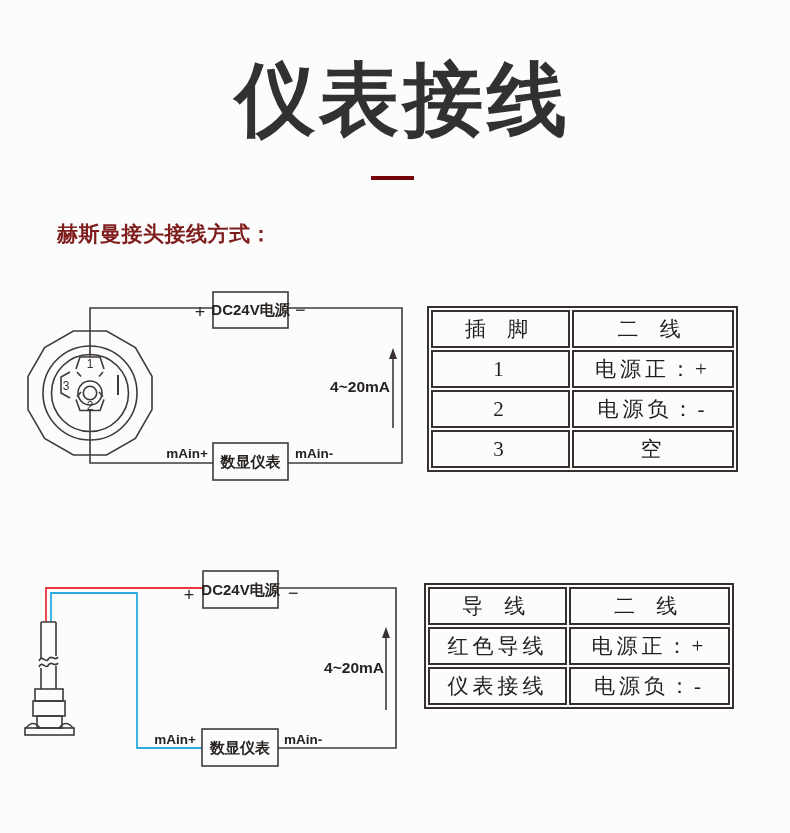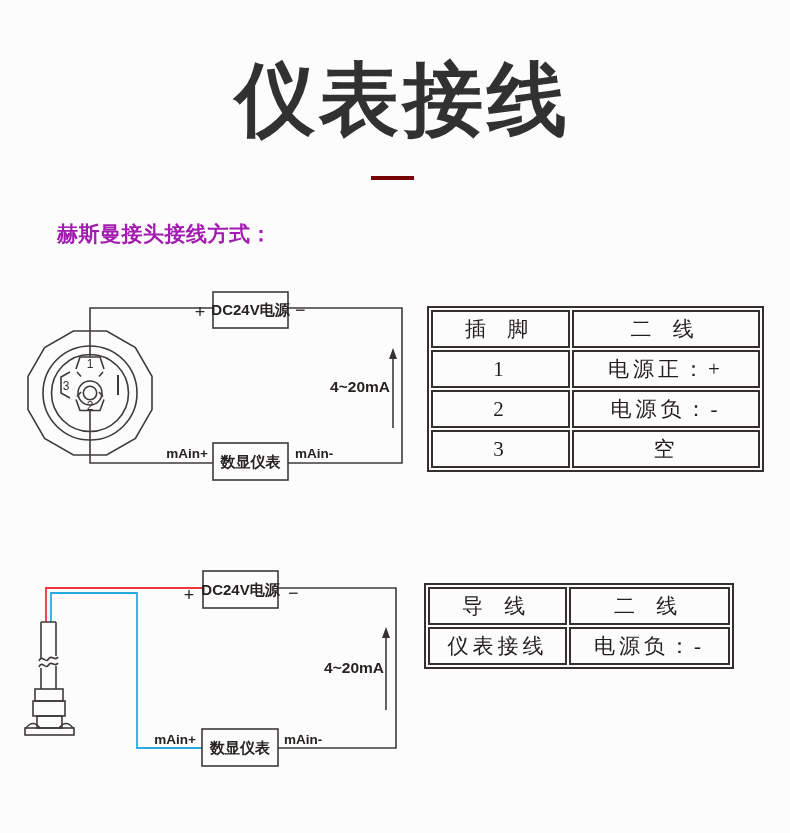--- a/index.html
+++ b/index.html
@@ -1,21 +1,21 @@
 <!DOCTYPE html>
 <html><head>
 <meta charset="utf-8">
 <style>
   html,body{margin:0;padding:0;background:#fdfcfc;}
   .page{position:relative;width:790px;height:833px;background:#fdfcfc;overflow:hidden;
         font-family:"Liberation Sans","DejaVu Sans",sans-serif;}
   .title{position:absolute;top:46px;left:0;width:790px;margin:8px;text-align:center;
          font-size:80px;line-height:1.15;font-weight:900;letter-spacing:4px;color:#313131;}
   .divider{position:absolute;left:371px;top:176px;width:43px;height:4px;background:#750408;}
-  .heading{position:absolute;margin:0;font-size:21px;font-weight:bold;color:#a21caf;letter-spacing:.5px;}
+  .heading{position:absolute;margin:0;font-size:21px;font-weight:bold;color:#7f1d1d;letter-spacing:.5px;}
   #h1{left:57px;top:220px;}
   #h2{left:45px;top:521px;}
   .diagram{position:absolute;left:0;width:420px;}
   #svg1{top:280px;height:210px;}
   #svg2{top:560px;height:230px;}
   .ln{stroke:#3e3a39;stroke-width:1.6;fill:none;}
   .lnw{stroke:#3e3a39;stroke-width:2;fill:none;}
   .box{fill:#fdfcfc;stroke:#3e3a39;stroke-width:1.6;}
   .ah{fill:#37322f;stroke:none;}
   text{font-family:"Liberation Sans","DejaVu Sans",sans-serif;fill:#262321;}
@@ -23,21 +23,21 @@
   .t-sign{font-size:18px;}
   .t-ma{font-size:13.5px;font-weight:bold;}
   .t-cur{font-size:15.5px;font-weight:bold;}
   .t-pin{font-size:12px;fill:#37322f;}
   .tbl{position:absolute;border-collapse:separate;border-spacing:2px;border:2px solid #35302e;
        table-layout:fixed;background:#fdfcfc;color:#211e1c;
        font-family:"Liberation Serif","DejaVu Serif",serif;}
   .tbl td{border:2px solid #35302e;text-align:center;vertical-align:middle;height:34px;
           font-size:21px;letter-spacing:4px;padding:0 2px;overflow:hidden;white-space:nowrap;}
   .tbl td.hd{letter-spacing:8px;}
-  #t1{left:427px;top:306px;width:337px;}
+  #t1{left:427px;top:306px;width:311px;}
   #t2{left:424px;top:583px;width:310px;}
   col.c1{width:139px;}
 </style>
 </head>
 <body>
 
 <div class="page">
 
   <h1 class="title">仪表接线</h1>
   <div class="divider"></div>
@@ -148,19 +148,23 @@
     <colgroup>
         <col class="c1">
         <col>
       </colgroup>
     <tbody>
       <tr>
         <td class="hd">导 线</td>
         <td class="hd">二 线</td>
       </tr>
       <tr>
+        <td>红色导线</td>
+        <td>电源正：+</td>
+      </tr>
+      <tr>
         <td>仪表接线</td>
         <td>电源负：-</td>
       </tr>
     </tbody>
   </table>
 
 </div>
 
 </body></html>

